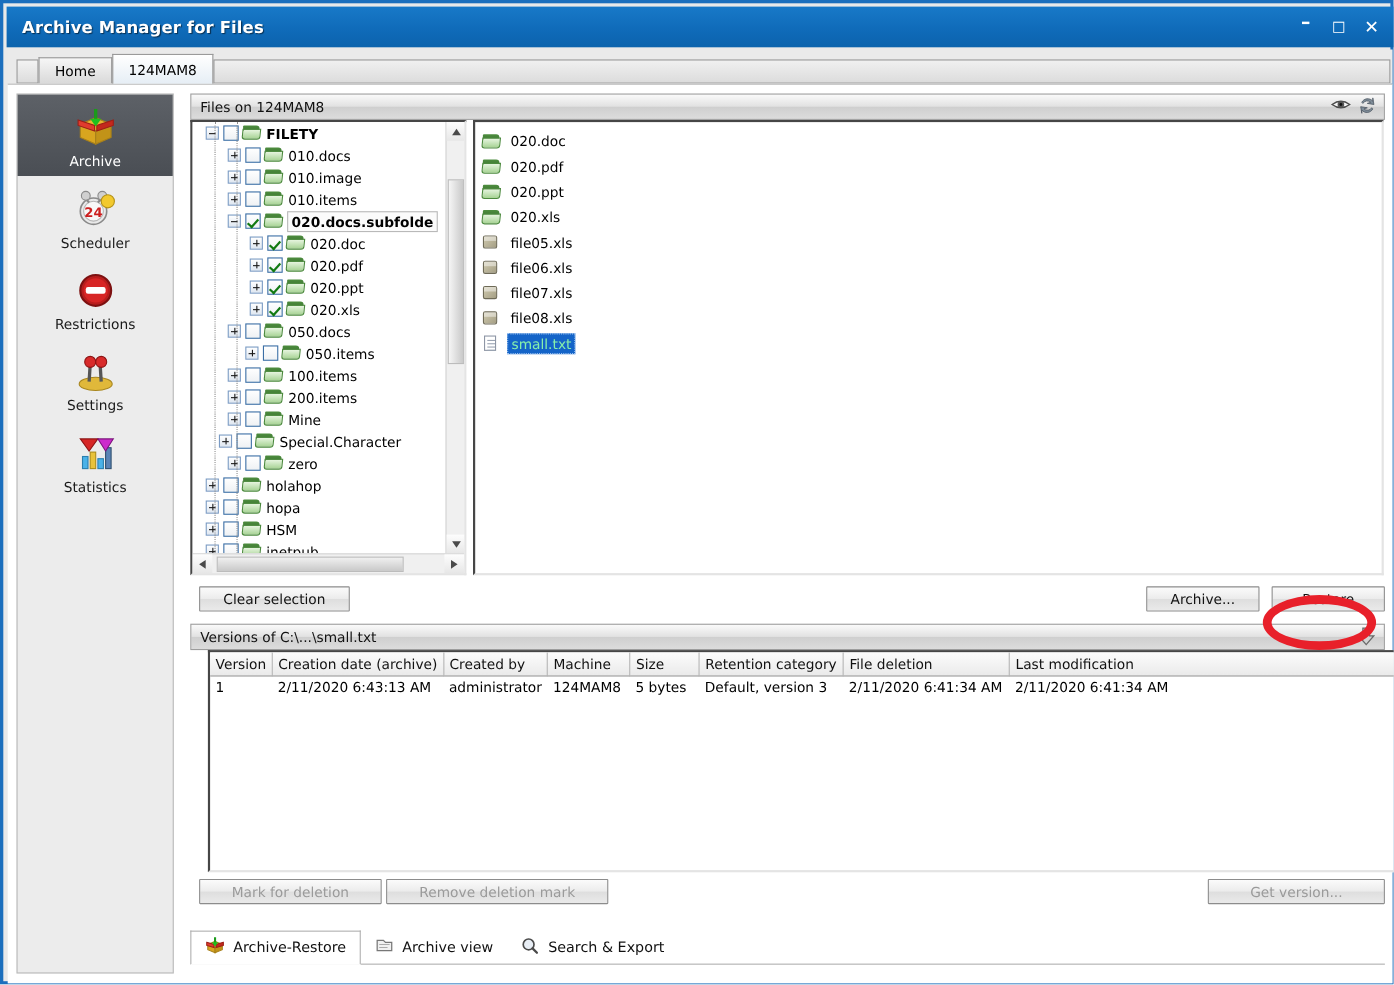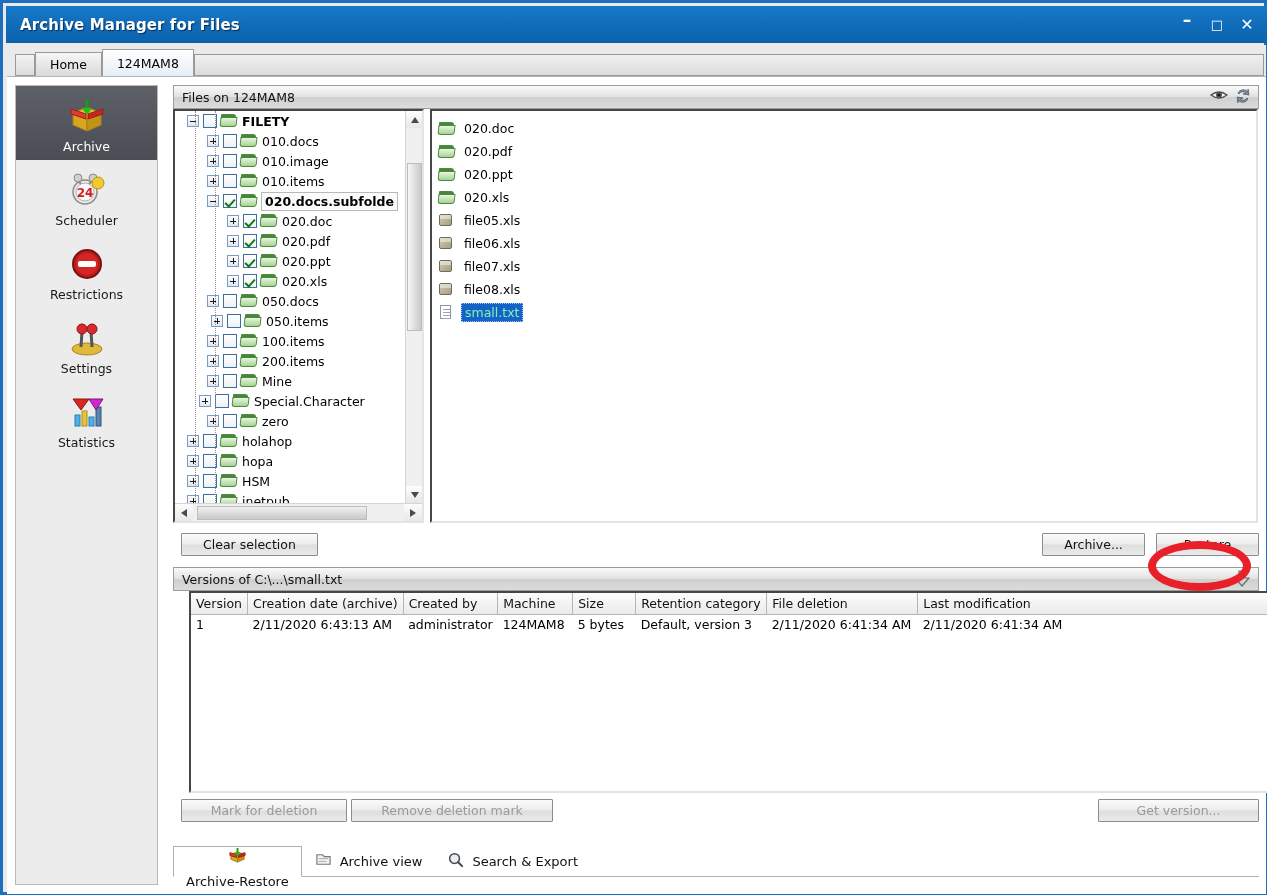--- a/index.html
+++ b/index.html
@@ -402,21 +402,20 @@
     color: #111;
     cursor: pointer;
     white-space: nowrap;
   }
   .btab.active {
     background: #ffffff;
     border: 1px solid #b0b0b0;
     border-bottom: 1px solid #ffffff;
     margin-bottom: -1px;
     height: 31px;
-    flex-direction: column;
   }
 
   
   .annot-ellipse {
     position: absolute;
     border: 8px solid #e8202a;
     border-radius: 50%;
     pointer-events: none;
     z-index: 30;
   }
@@ -628,21 +627,21 @@
                   </div>
                   <div class="tnode" style="padding-left: 32px;">
                     <span class="expander plus"></span>
                     <span class="cbx"></span>
                     <span class="folder">
                       <i class="back"></i>
                       <i class="front"></i>
                     </span>
                     <span class="tlabel">050.docs</span>
                   </div>
-                  <div class="tnode" style="padding-left: 36px;">
+                  <div class="tnode" style="padding-left: 48px;">
                     <span class="expander plus"></span>
                     <span class="cbx"></span>
                     <span class="folder">
                       <i class="back"></i>
                       <i class="front"></i>
                     </span>
                     <span class="tlabel">050.items</span>
                   </div>
                   <div class="tnode" style="padding-left: 32px;">
                     <span class="expander plus"></span>

